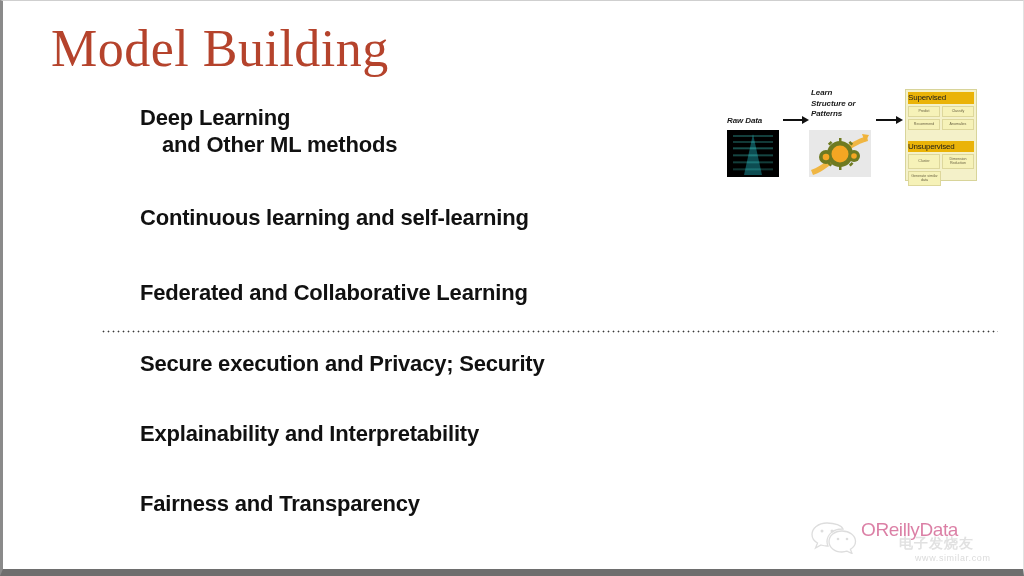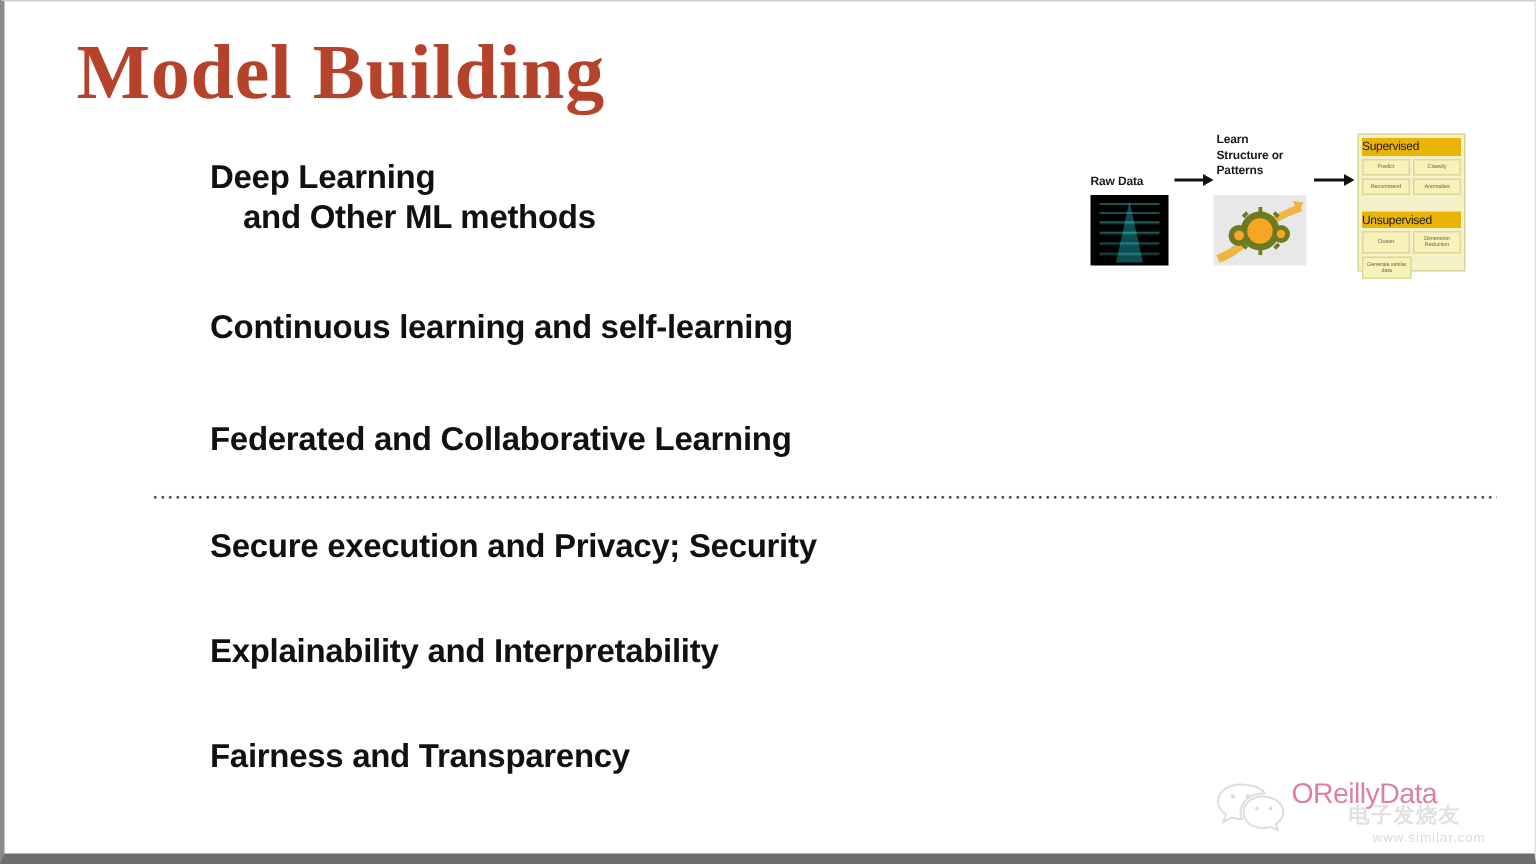--- a/index.html
+++ b/index.html
@@ -28,21 +28,21 @@
   }
 
   
   #title {
     position: absolute;
     left: 48px;
     top: 21px;
     font-family: "Liberation Serif", "DejaVu Serif", serif;
     font-size: 52px;
     line-height: 1.05;
-    font-weight: 700;
+    font-weight: 400;
     color: #b5432c;
     letter-spacing: 0.5px;
     white-space: nowrap;
   }
 
   
   #bullets {
     position: absolute;
     left: 137px;
     top: 104px;
@@ -91,20 +91,21 @@
   }
 
   .dg-label {
     position: absolute;
     font-family: "Liberation Sans", "DejaVu Sans", sans-serif;
     font-weight: bold;
     color: #1a1a1a;
     font-size: 8px;
     line-height: 1.32;
     letter-spacing: -0.1px;
+    font-style: italic;
   }
 
   #lbl-rawdata { left: 6px; top: 29px; }
   #lbl-learn   { left: 90px; top: 1px; }
 
   
   #rawdata-img {
     position: absolute;
     left: 6px;
     top: 43px;

